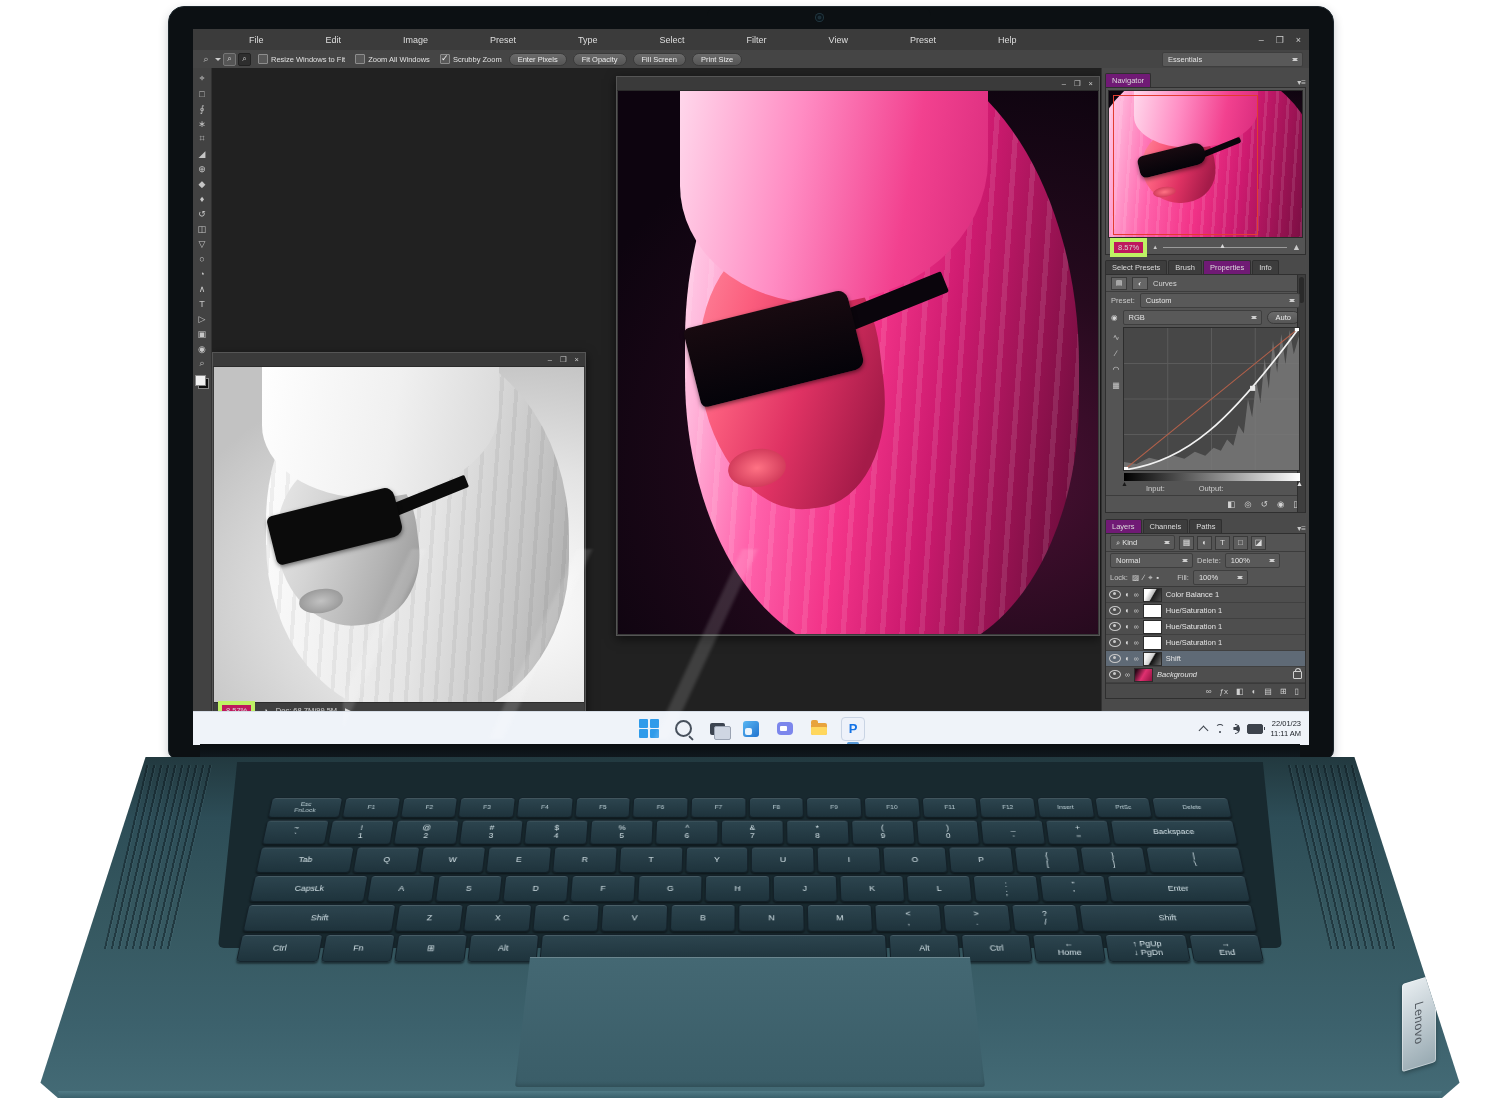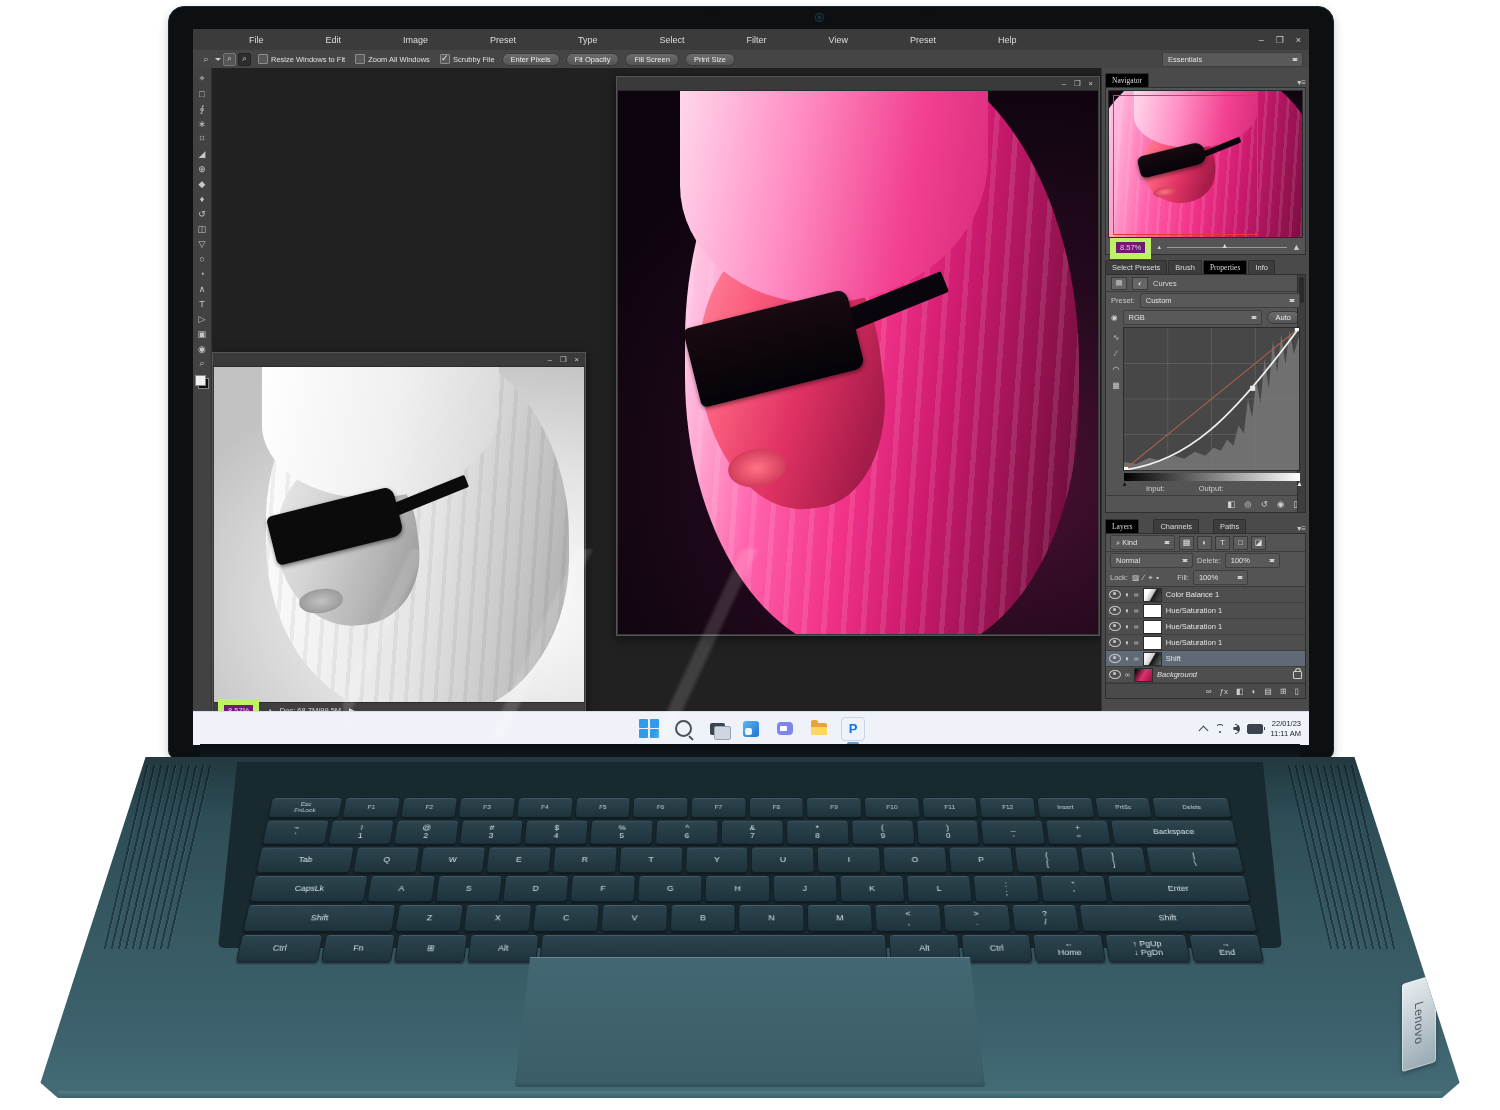--- a/index.html
+++ b/index.html
@@ -44,21 +44,21 @@
   .swB{position:absolute;right:0;bottom:0;width:9px;height:9px;background:#0d0d0d;border:1px solid #888;}
   .canvas{flex:1;position:relative;background:#212121;overflow:hidden;}
   
   .docwin{position:absolute;background:#383838;border:1px solid #555;box-shadow:0 3px 10px rgba(0,0,0,.55);}
   .doctitle{height:13px;display:flex;align-items:center;justify-content:flex-end;gap:8px;padding:0 6px;
             background:#3a3a3a;border-bottom:1px solid #2b2b2b;color:#cfcfcf;font-size:7.5px;}
   .docbody{position:absolute;left:1px;right:1px;top:14px;bottom:1px;}
   .docbody.withstatus{bottom:16px;}
   .docstatus{position:absolute;left:1px;right:1px;bottom:1px;height:15px;background:#3f3f3f;border-top:1px solid #2c2c2c;
              display:flex;align-items:center;gap:8px;padding:0 4px;font-size:7.5px;color:#d8d8d8;}
-  .zoombox{background:#701a75;border:6px solid #bef264;padding:0 4px;height:11px;display:flex;align-items:center;}
+  .zoombox{background:#be185d;border:4px solid #bef264;padding:0 4px;height:11px;display:flex;align-items:center;}
   
   .portrait{position:absolute;inset:0;overflow:hidden;
             background:radial-gradient(95% 75% at 80% 70%,#4c1034 0%,#260a1e 45%,#0d040f 100%);}
   .portrait .hair{position:absolute;left:14%;top:-8%;width:82%;height:112%;border-radius:48% 52% 42% 46%;
     background:repeating-linear-gradient(94deg,rgba(255,255,255,.10) 0 1.2%,rgba(255,255,255,0) 1.2% 4.5%),
       linear-gradient(100deg,#ffe6f4 0%,#ffb5da 14%,#ff62ab 30%,#f23388 48%,#cd1a6f 64%,#941250 82%,#5c0a34 100%);}
   .portrait .bangs{position:absolute;left:13%;top:-9%;width:64%;height:48%;border-radius:0 0 55% 45%;
     background:linear-gradient(100deg,#ffdcee 0%,#ff8cc3 38%,#f2418f 72%,#d72a7c 100%);}
   .portrait .face{position:absolute;left:17%;top:27%;width:38%;height:50%;border-radius:52% 48% 46% 54%;
     transform:rotate(-7deg);
@@ -75,21 +75,21 @@
   .portrait.bw .bangs{background:linear-gradient(100deg,#ffffff 0%,#f0f0f0 55%,#d8d8d8 100%);}
   .portrait.bw .face{background:linear-gradient(115deg,#ececec 0%,#d4d4d4 35%,#b3b3b3 70%,#8f8f8f 100%);}
   .portrait.bw .glasses,.portrait.bw .arm{background:#0b0b0b;}
   .portrait.bw .lips{background:radial-gradient(#c2c2c2,#8b8b8b);}
   
   .rightcol{width:208px;background:#4a4a4a;border-left:1px solid #323232;display:flex;flex-direction:column;
             padding:4px 3px 0 3px;box-sizing:border-box;font-size:7.5px;}
   .paneltabs{display:flex;align-items:flex-end;gap:1px;height:15px;}
   .ptab{padding:2px 6px 2px 6px;background:#3d3d3d;border:1px solid #2f2f2f;border-bottom:none;
         border-radius:2px 2px 0 0;color:#dcdcdc;white-space:nowrap;}
-  .ptab.active{background:#000000;font-family:Liberation Serif, serif;}
+  .ptab.active{background:#701a75;}
   .panelmenu-ic{margin-left:auto;color:#c8c8c8;font-size:8px;}
   .panel{background:#545454;border:1px solid #2f2f2f;}
   .navthumb{position:relative;height:146px;margin:2px;overflow:hidden;border:1px solid #2a2a2a;}
   .navthumb .portrait .hair{left:-10%;width:120%;top:-20%;height:150%;}
   .proxybox{position:absolute;left:2%;top:3%;width:74%;height:94%;border:1px solid #e23c30;z-index:5;}
   .navzoom{display:flex;align-items:center;gap:5px;height:14px;padding:0 4px;}
   .navtrack{flex:1;height:1px;background:#9a9a9a;position:relative;}
   .navtrack .thumbtri{position:absolute;left:45%;top:-5px;color:#d8d8d8;font-size:7px;}
   .tri-s{font-size:6px;color:#c9c9c9;} .tri-l{font-size:9px;color:#c9c9c9;}
   .prophead{display:flex;align-items:center;gap:5px;height:16px;padding:0 5px;border-bottom:1px solid #3c3c3c;}
@@ -250,21 +250,21 @@
                 <span>Resize Windows to Fit</span>
               </span>
 
               <span class="cbwrap">
                 <span class="cb"></span>
                 <span>Zoom All Windows</span>
               </span>
 
               <span class="cbwrap checked">
                 <span class="cb"></span>
-                <span>Scrubby File</span>
+                <span>Scrubby Zoom</span>
               </span>
             </div>
           <div style="display:flex;gap:6px">
 
           <span class="psbtn">Enter Pixels</span>
               <span class="psbtn">Fit Opacity</span>
               <span class="psbtn">Fill Screen</span>
               <span class="psbtn">Print Size</span>
             </div>
           <div class="workspace sel" style="width:120px">
@@ -442,21 +442,21 @@
 
               <span>◧</span>
                   <span>◎</span>
                   <span>↺</span>
                   <span>◉</span>
                   <span>▯</span>
                 </div>
             </div>
 
             <div class="paneltabs" style="margin-top:5px">
-              <span style="display:flex;gap:14px">
+              <span style="display:flex;gap:1px">
 
               <span class="ptab active">Layers</span>
                   <span class="ptab">Channels</span>
                   <span class="ptab">Paths</span>
                 </span>
               <span class="panelmenu-ic">▾≡</span>
             </div>
             <div class="panel">
               <div class="lfilter">
                 <span class="sel" style="width:44px">

